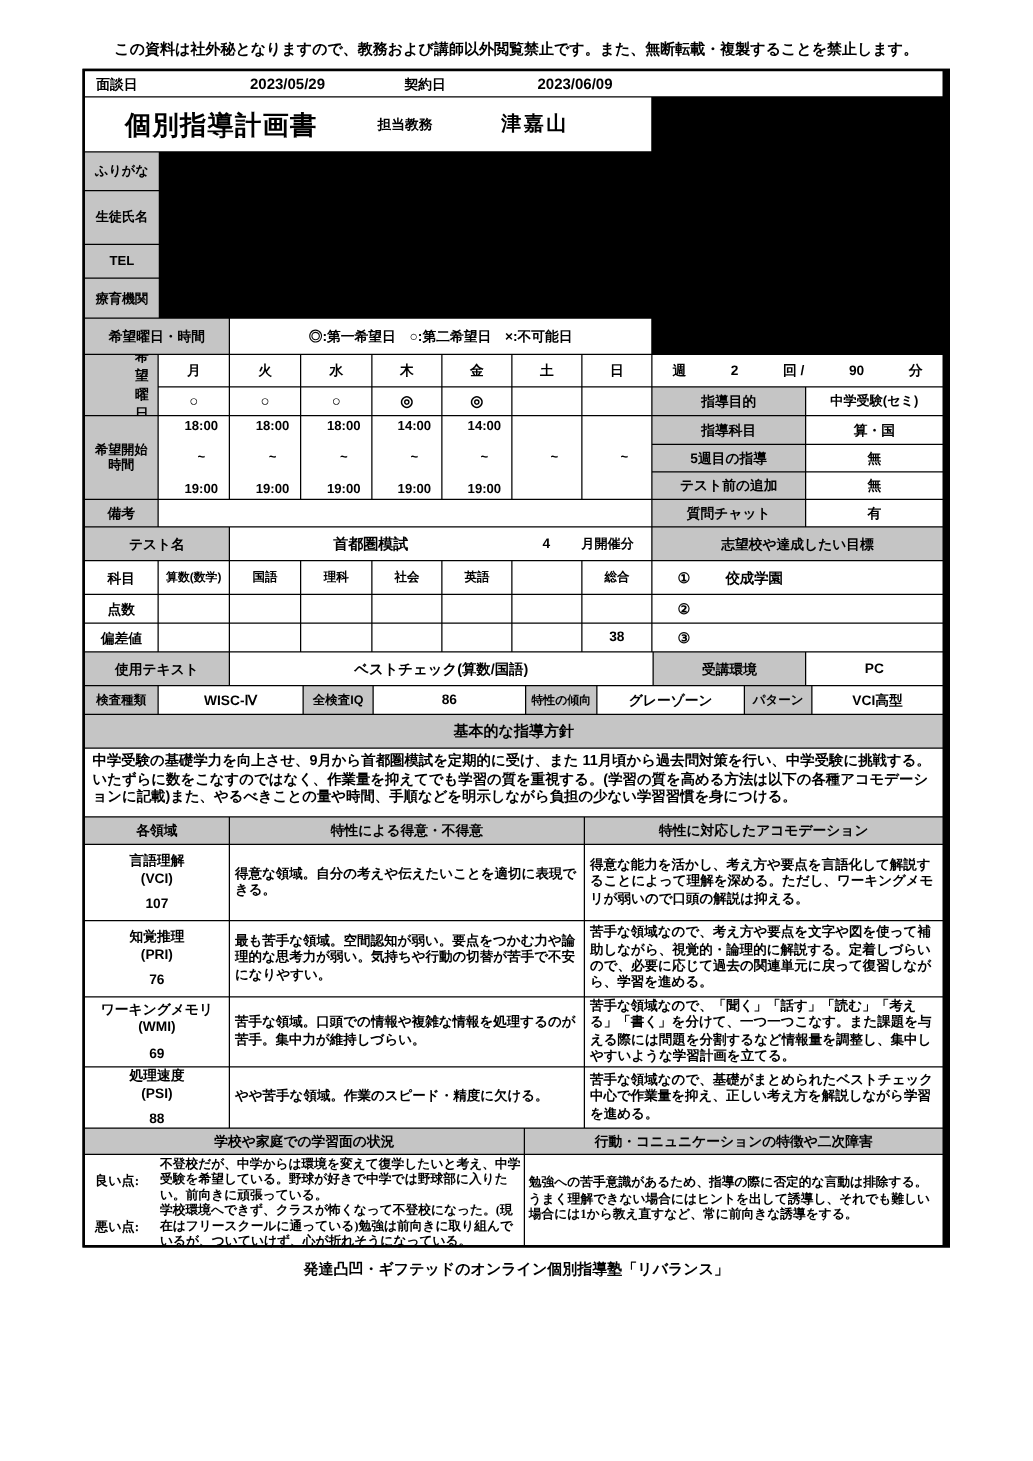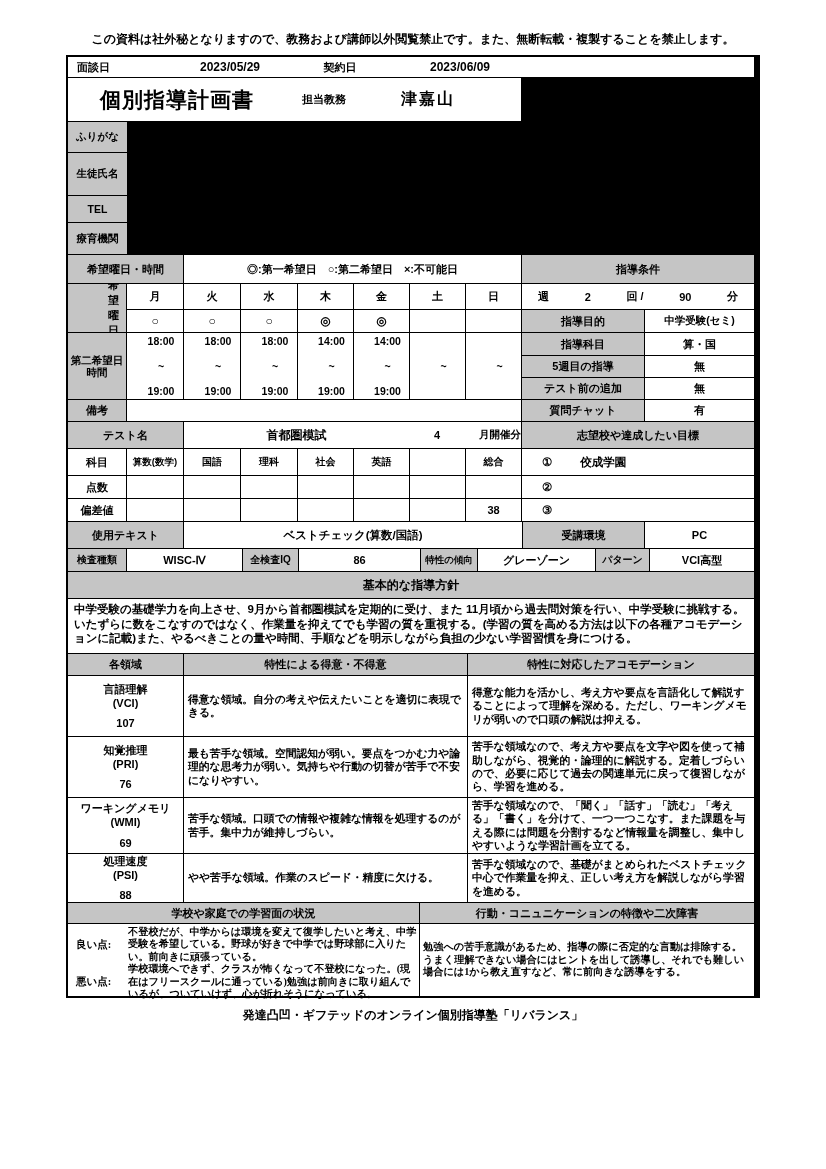--- a/index.html
+++ b/index.html
@@ -38,21 +38,21 @@
   .timecol{flex-direction:column;justify-content:space-between;padding:3px 0;box-sizing:border-box;font-size:10.5px;line-height:1;}
   .timecol span{display:block;margin-left:12px;}
   .mark{font-size:12px;}
   .two-line{flex-direction:column;line-height:1.15;font-size:10.5px;}
 
   
   .b-test{grid-template-columns:115px 337px 232px;grid-template-rows:26px;}
   .testmid{display:flex;align-items:center;background:#fff;}
   .testmid .tn{width:225px;text-align:center;font-size:12px;}
   .testmid .tm{width:56px;text-align:center;font-size:11px;}
-  .testmid .tml{width:56px;text-align:right;font-size:10.5px;}
+  .testmid .tml{width:56px;text-align:left;font-size:10.5px;}
   .b-subj{grid-template-columns:58px 56px 56px 56px 55px 55px 55px 55px 232px;}
   .h26{grid-template-rows:26px;} .h22{grid-template-rows:22px;}
   .subj{font-size:10px;}
   .goalcell{background:#fff;display:flex;align-items:center;font-size:11.5px;}
   .goalcell .num{margin-left:20px;}
   .goalcell .gtxt{margin-left:28px;}
   .b-textbook{grid-template-columns:115px 338px 121px 109px;grid-template-rows:26px;}
 
   
   .b-assess{grid-template-columns:58px 115px 55px 121px 56px 117px 53px 104px;grid-template-rows:22px;}
@@ -111,21 +111,20 @@
     <div class="c g">ふりがな</div>
     <div class="c g">生徒氏名</div>
     <div class="c g">TEL</div>
     <div class="c g">療育機関</div>
     <div class="blackout blk"></div>
   </div>
 
   <div class="band b-sched-hd">
     <div class="c g">希望曜日・時間</div>
     <div class="c">◎:第一希望日　○:第二希望日　×:不可能日</div>
-    <div class="c g">指導条件</div>
   </div>
 
   <div class="band b-days">
     <div class="c g span-2rows">希望曜日</div>
     <div class="c">月</div>
     <div class="c">火</div>
     <div class="c">水</div>
     <div class="c">木</div>
     <div class="c">金</div>
     <div class="c">土</div>
@@ -143,21 +142,21 @@
     <div class="c mark">◎</div>
     <div class="c mark">◎</div>
     <div class="c mark"></div>
     <div class="c mark"></div>
     <div class="c g">指導目的</div>
     <div class="c" style="font-size:10.5px;">中学受験(セミ)</div>
   </div>
 
   <div class="band b-times">
     <div class="c g two-line span-rows">
-      <span>第二希望日</span>
+      <span>希望開始</span>
       <span>時間</span>
     </div>
     <div class="c timecol span-rows">
       <span>18:00</span>
         <span>~</span>
         <span>19:00</span>
     </div>
     <div class="c timecol span-rows">
       <span>18:00</span>
         <span>~</span>

